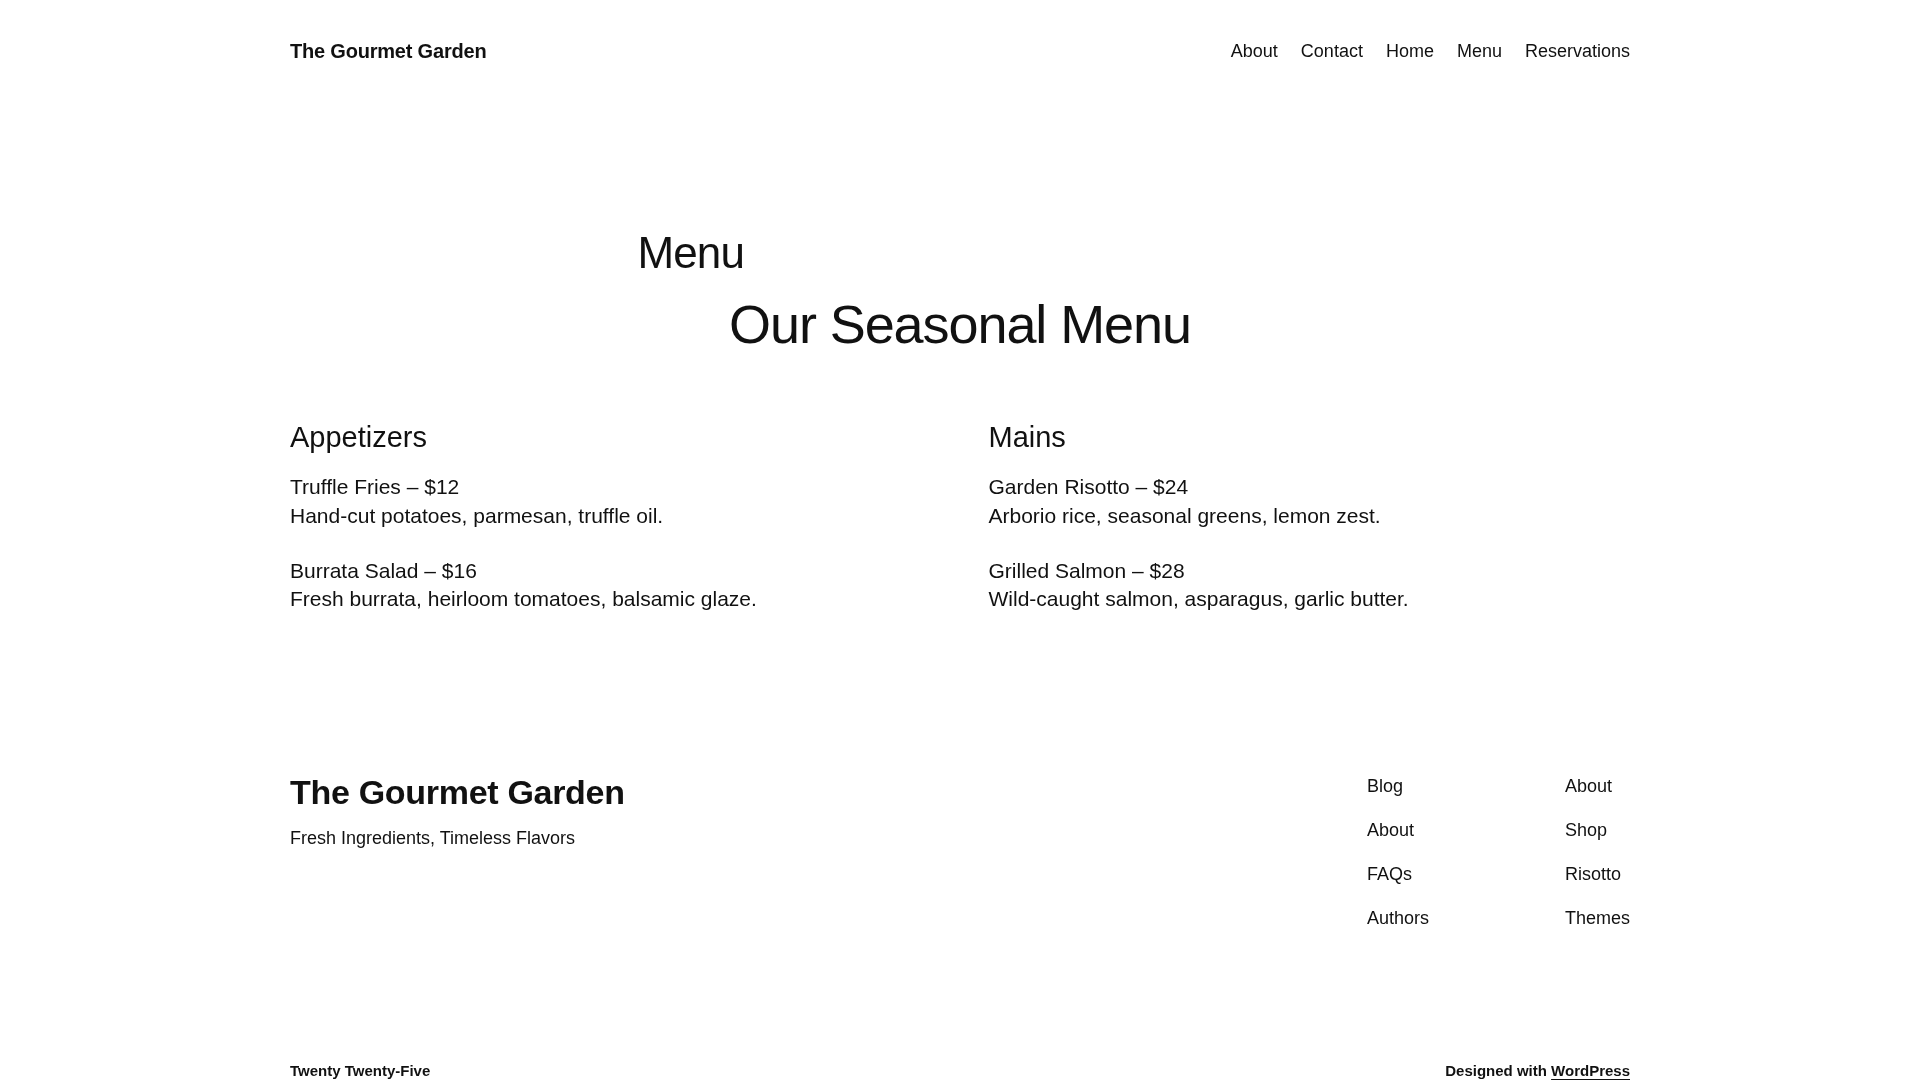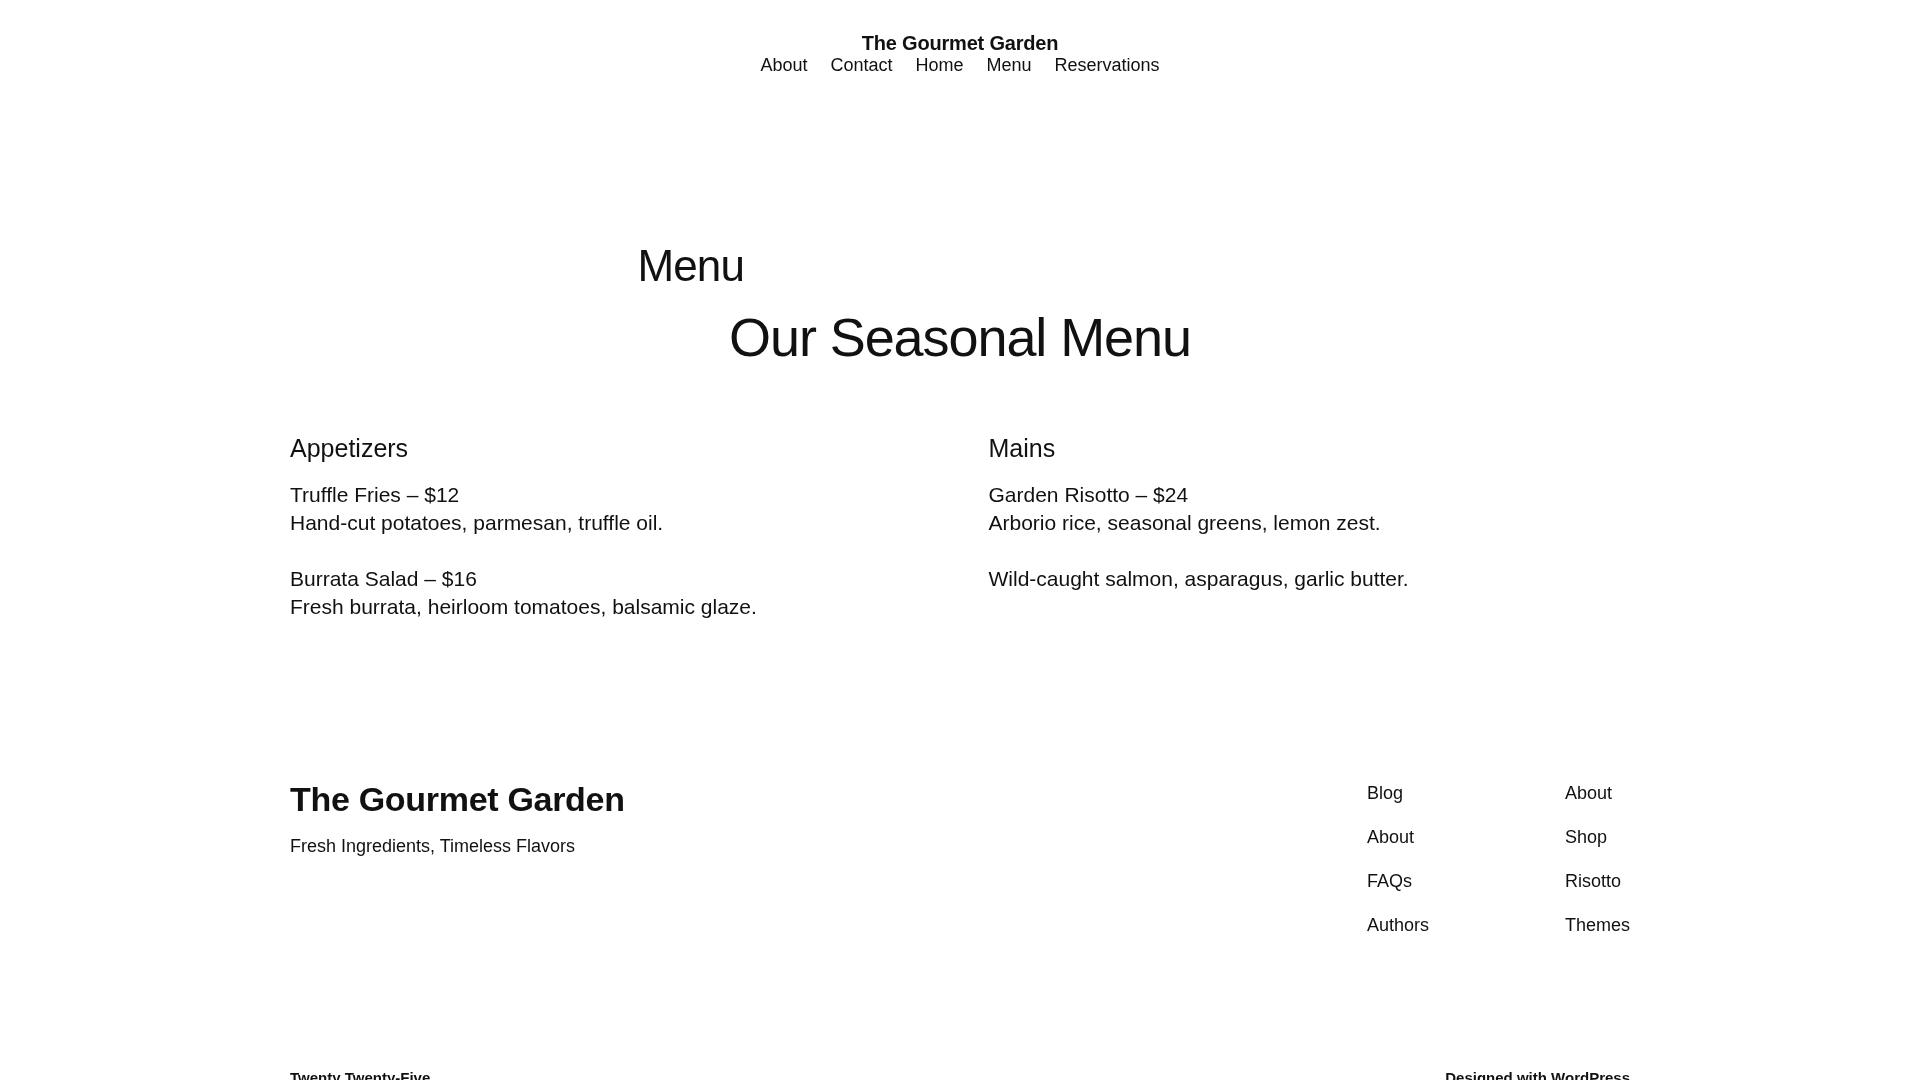--- a/index.html
+++ b/index.html
@@ -6,21 +6,21 @@
   html, body { margin: 0; padding: 0; }
   body {
     width: 1920px;
     height: 1080px;
     background: #ffffff;
     color: #111111;
     font-family: "Liberation Sans", sans-serif;
     overflow: hidden;
   }
   a { color: #111111; text-decoration: none; }
-  .container { width: 1340px; margin: 8px auto; flex-direction: column; }
+  .container { width: 1340px; margin: 16px auto; }
 
   
   .site-header { padding-top: 24px; }
   .header-row { display: flex; justify-content: space-between; align-items: center; }
   .site-title { font-size: 20px; font-weight: 700; letter-spacing: -0.2px; }
   .main-nav { display: flex; gap: 23px; font-size: 18px; }
   .main-nav a { white-space: nowrap; }
 
   
   .page-title-wrap { width: 645px; margin: 0 auto; }
@@ -40,21 +40,21 @@
     letter-spacing: -0.02em;
   }
 
   
   .menu-grid {
     display: grid;
     grid-template-columns: 1fr 1fr;
     column-gap: 57px;
     margin-top: 62px;
   }
-  h3.section-name { margin: 0 0 17px; font-size: 25px; font-weight: 400; line-height: 1.3; }
+  h3.section-name { margin: 0 0 17px; font-size: 29px; font-weight: 400; line-height: 1.3; }
   .menu-item { margin: 0 0 27px; font-size: 21px; line-height: 1.35; }
   .menu-item:last-child { margin-bottom: 0; }
   .menu-item .item-line { display: block; }
   .menu-item .item-name { font-weight: 400; }
   .menu-item .item-desc { display: block; }
 
   
   .site-footer { margin-top: 158px; }
   .footer-row { display: flex; justify-content: space-between; align-items: flex-start; }
   .footer-heading { margin: 0; font-size: 34px; font-weight: 700; line-height: 1.2; letter-spacing: -0.3px; }
@@ -115,20 +115,21 @@
       </p>
     </section>
 
     <section>
       <h3 class="section-name">Mains</h3>
       <p class="menu-item">
         <span class="item-line"><strong class="item-name">Garden Risotto</strong> <span>– $24</span></span>
         <span class="item-desc">Arborio rice, seasonal greens, lemon zest.</span>
       </p>
       <p class="menu-item">
+        <span class="item-line"><strong class="item-name">Grilled Salmon</strong> <span>– $28</span></span>
         <span class="item-desc">Wild-caught salmon, asparagus, garlic butter.</span>
       </p>
     </section>
 
   </div>
 </main>
 
 <footer class="site-footer">
   <div class="container">
     <div class="footer-row">

